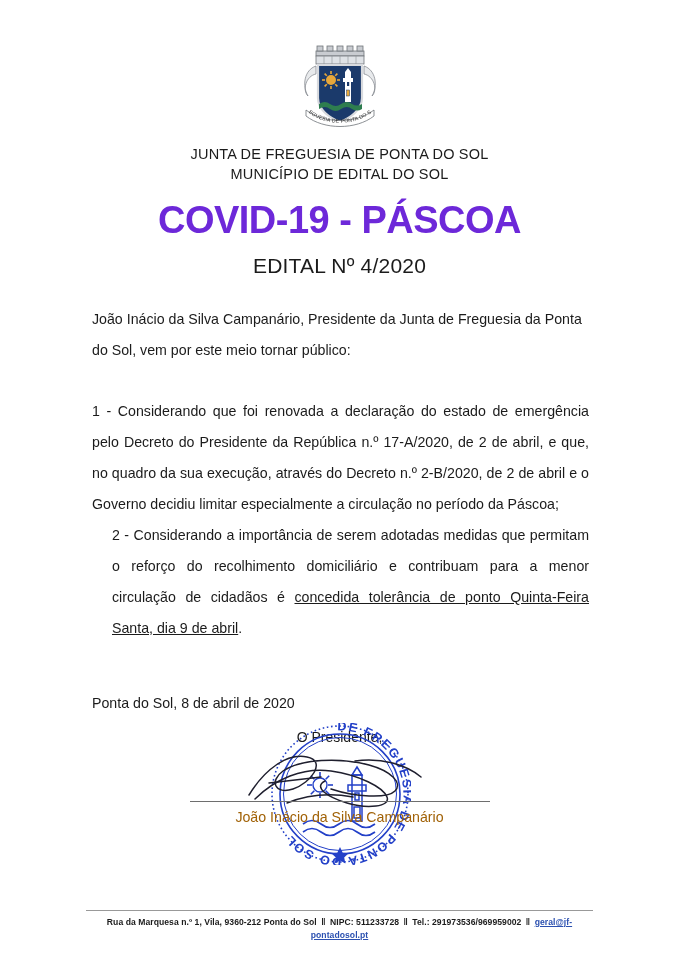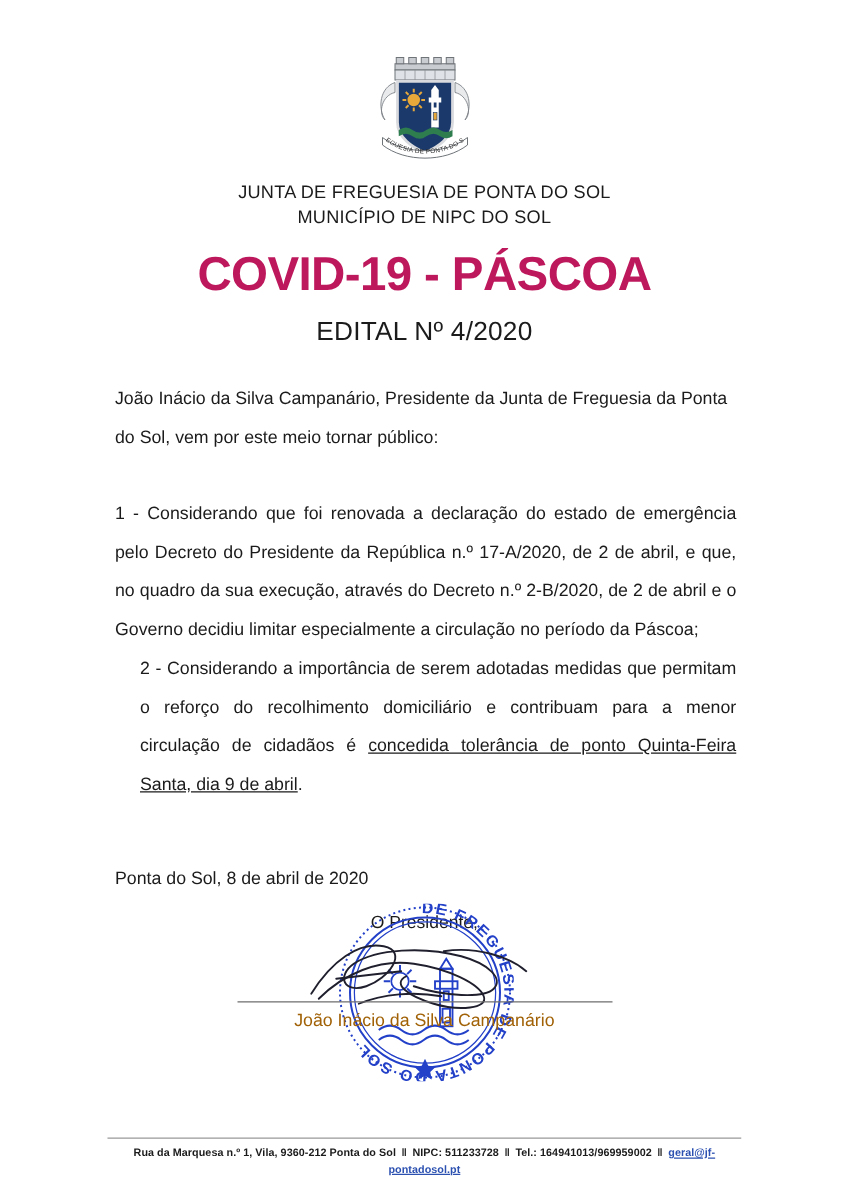--- a/index.html
+++ b/index.html
@@ -44,21 +44,21 @@
     letter-spacing: 0.2px;
     line-height: 20px;
     color: #1b1b1b;
   }
 
   .main-title {
     text-align: center;
     margin-top: 14px;
     font-size: 38px;
     font-weight: bold;
-    color: #be185d;
+    color: #6d28d9;
     letter-spacing: -0.5px;
     line-height: 44px;
   }
 
   .edital-line {
     text-align: center;
     margin-top: 12px;
     font-size: 21px;
     color: #1b1b1b;
     letter-spacing: 0.2px;
@@ -228,21 +228,21 @@
       <path d="M10 68 C28 82 60 82 78 68 L78 74 C60 88 28 88 10 74 Z" fill="#ffffff" stroke="#6f7479" stroke-width="0.8"></path>
       <path id="bannerpath" d="M13 71 C30 84 58 84 75 71" fill="none"></path>
       <text font-size="5.1" font-family="Liberation Sans, sans-serif" fill="#2b2b2b" letter-spacing="0.2">
         <textPath href="#bannerpath" startOffset="50%" text-anchor="middle">FREGUESIA DE PONTA DO SOL</textPath>
       </text>
     </svg>
   </div>
 
   <div class="org-lines">
     <div class="org-line">JUNTA DE FREGUESIA DE PONTA DO SOL</div>
-    <div class="org-line">MUNICÍPIO DE NIPC DO SOL</div>
+    <div class="org-line">MUNICÍPIO DE EDITAL DO SOL</div>
   </div>
 
   <div class="main-title">COVID-19 - PÁSCOA</div>
   <div class="edital-line">EDITAL Nº 4/2020</div>
 
   <div class="body-block">
     <p class="para intro">João Inácio da Silva Campanário, Presidente da Junta de Freguesia da Ponta do Sol, vem por este meio tornar público:</p>
     <p class="para p1">1 - Considerando que foi renovada a declaração do estado de emergência pelo Decreto do Presidente da República n.º 17-A/2020, de 2 de abril, e que, no quadro da sua execução, através do Decreto n.º 2-B/2020, de 2 de abril e o Governo decidiu limitar especialmente a circulação no período da Páscoa;</p>
     <p class="para p2"><span>2 - Considerando a importância de serem adotadas medidas que permitam o reforço do recolhimento domiciliário e contribuam para a menor circulação de cidadãos é </span><span class="u">concedida tolerância de ponto Quinta-Feira Santa, dia 9 de abril</span><span>.</span></p>
   </div>
@@ -309,19 +309,19 @@
     <div class="sig-line"></div>
     <div class="sig-name">João Inácio da Silva Campanário</div>
   </div>
 
   <div class="footer">
     <div class="footer-line">
       <span>Rua da Marquesa n.º 1, Vila, 9360-212 Ponta do Sol</span>
       <span class="footer-sep">‖</span>
       <span>NIPC: 511233728</span>
       <span class="footer-sep">‖</span>
-      <span>Tel.: 164941013/969959002</span>
+      <span>Tel.: 291973536/969959002</span>
       <span class="footer-sep">‖</span>
       <span class="flink">geral@jf-pontadosol.pt</span>
     </div>
   </div>
 
 </div>
 
 </body></html>

